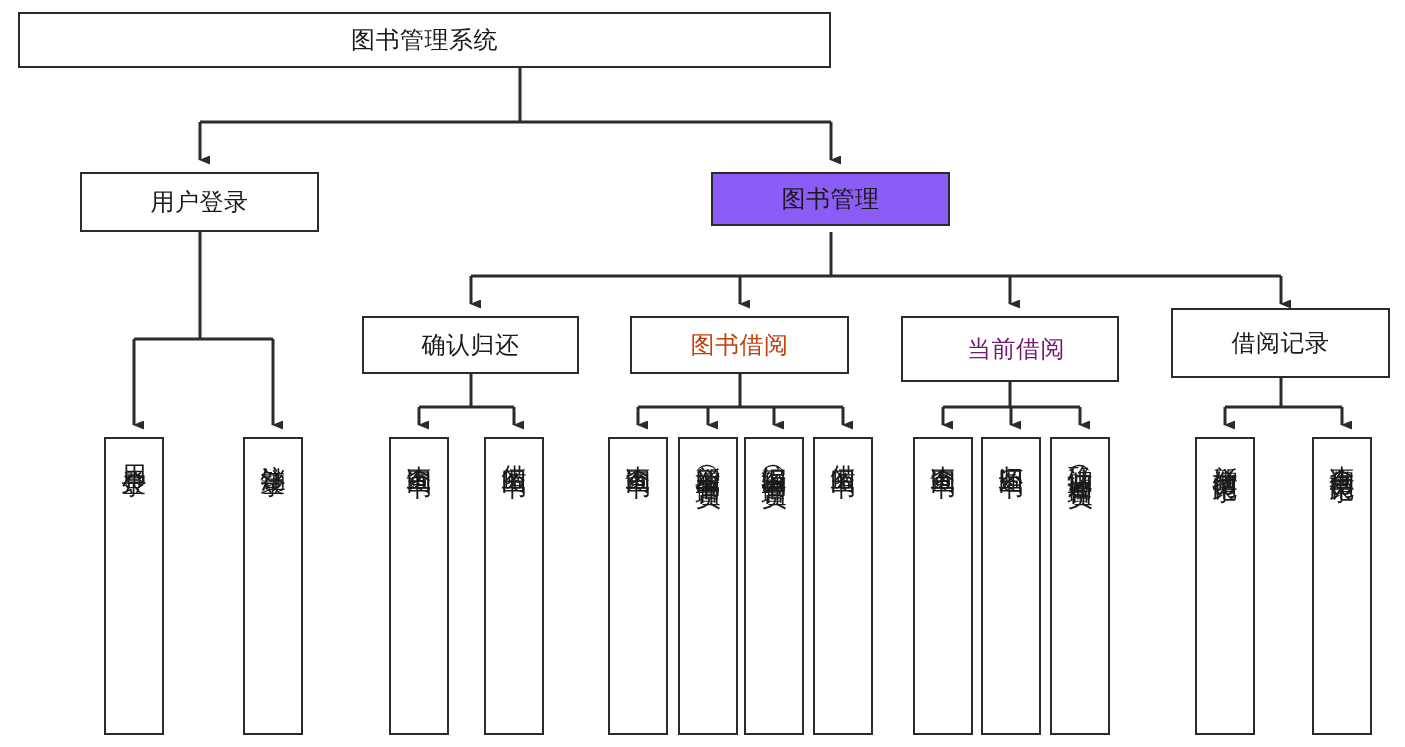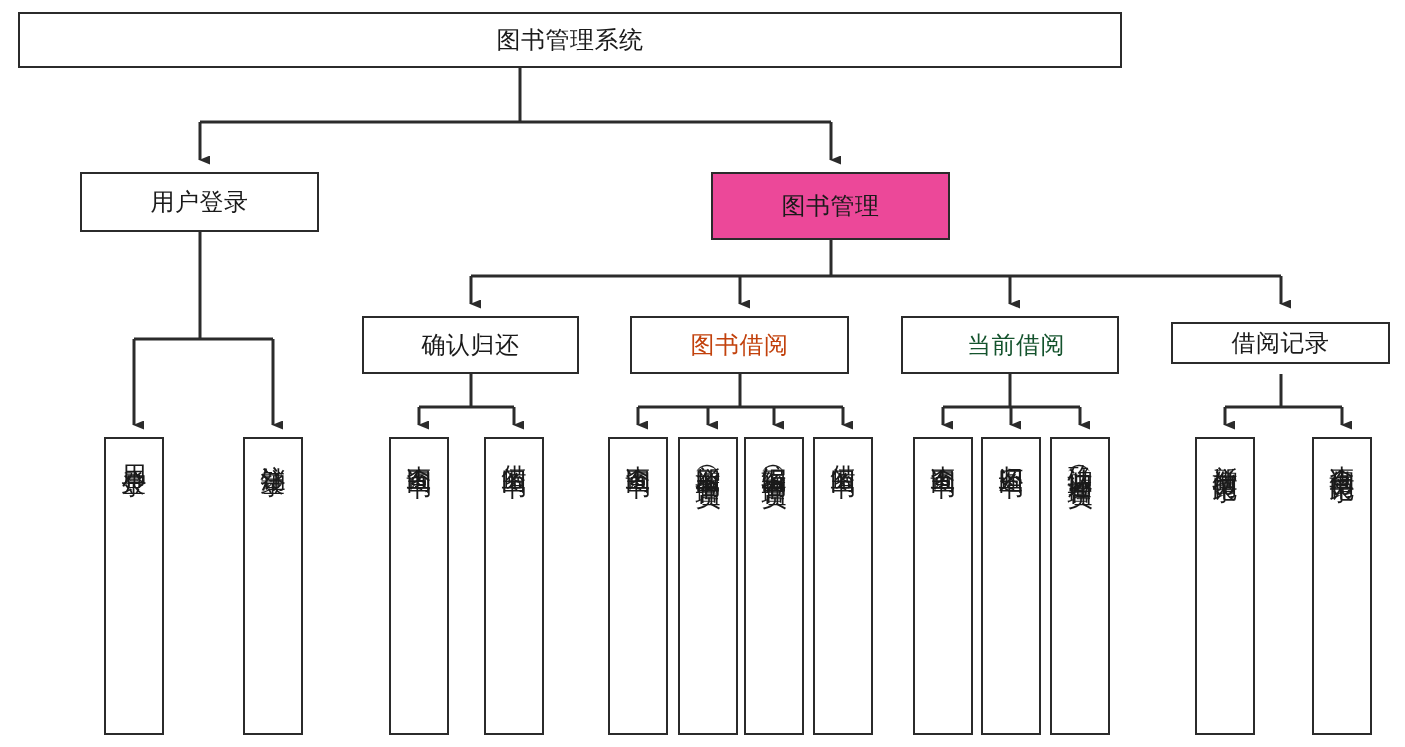--- a/index.html
+++ b/index.html
@@ -106,39 +106,39 @@
         <path d="M 1011 407 L 1011 425" marker-end="url(#arrowhead)"></path>
         <path d="M 1080 407 L 1080 425" marker-end="url(#arrowhead)"></path>
         <path d="M 1281 374 L 1281 407"></path>
         <path d="M 1225 407 L 1342 407"></path>
         <path d="M 1225 407 L 1225 425" marker-end="url(#arrowhead)"></path>
         <path d="M 1342 407 L 1342 425" marker-end="url(#arrowhead)"></path>
       </g>
   </svg>
 
   <div id="node-layer">
-      <div class="node-box horiz" style="left: 18px; top: 12px; width: 1104px; height: 56px; border-color: rgb(43, 43, 43); background: rgb(255, 255, 255); color: rgb(26, 26, 26); align-items: center;">
+      <div class="node-box horiz" style="left: 18px; top: 12px; width: 813px; height: 56px; border-color: rgb(43, 43, 43); background: rgb(255, 255, 255); color: rgb(26, 26, 26); align-items: center;">
         <span class="node-label">图书管理系统</span>
       </div>
       <div class="node-box horiz" style="left: 80px; top: 172px; width: 239px; height: 60px; border-color: rgb(43, 43, 43); background: rgb(255, 255, 255); color: rgb(26, 26, 26);">
         <span class="node-label">用户登录</span>
       </div>
-      <div class="node-box horiz" style="left: 711px; top: 172px; width: 239px; height: 68px; border-color: rgb(43, 43, 43); background: #ec4899; color: rgb(26, 26, 26);">
+      <div class="node-box horiz" style="left: 711px; top: 172px; width: 239px; height: 54px; border-color: rgb(43, 43, 43); background: #8b5cf6; color: rgb(26, 26, 26);">
         <span class="node-label">图书管理</span>
       </div>
       <div class="node-box horiz" style="left: 362px; top: 316px; width: 217px; height: 58px; border-color: rgb(43, 43, 43); background: rgb(255, 255, 255); color: rgb(26, 26, 26);">
         <span class="node-label">确认归还</span>
       </div>
       <div class="node-box horiz" style="left: 630px; top: 316px; width: 219px; height: 58px; border-color: rgb(43, 43, 43); background: rgb(255, 255, 255); color: #c2410c;">
         <span class="node-label">图书借阅</span>
       </div>
-      <div class="node-box horiz" style="left: 901px; top: 316px; width: 218px; height: 58px; border-color: rgb(43, 43, 43); background: rgb(255, 255, 255); color: #14532d; padding-left: 12px;">
+      <div class="node-box horiz" style="left: 901px; top: 316px; width: 218px; height: 66px; border-color: rgb(43, 43, 43); background: rgb(255, 255, 255); color: #701a75; padding-left: 12px;">
         <span class="node-label">当前借阅</span>
       </div>
-      <div class="node-box horiz" style="left: 1171px; top: 322px; width: 219px; height: 42px; border-color: rgb(43, 43, 43); background: rgb(255, 255, 255); color: rgb(26, 26, 26);">
+      <div class="node-box horiz" style="left: 1171px; top: 308px; width: 219px; height: 70px; border-color: rgb(43, 43, 43); background: rgb(255, 255, 255); color: rgb(26, 26, 26);">
         <span class="node-label">借阅记录</span>
       </div>
       <div class="node-box vert" style="left: 104px; top: 437px; width: 60px; height: 298px; border-color: rgb(43, 43, 43); background: rgb(255, 255, 255); color: rgb(26, 26, 26);">
         <span class="node-label">用户登录</span>
       </div>
       <div class="node-box vert" style="left: 243px; top: 437px; width: 60px; height: 298px; border-color: rgb(43, 43, 43); background: rgb(255, 255, 255); color: rgb(26, 26, 26);">
         <span class="node-label">注销登录</span>
       </div>
       <div class="node-box vert" style="left: 389px; top: 437px; width: 60px; height: 298px; border-color: rgb(43, 43, 43); background: rgb(255, 255, 255); color: rgb(26, 26, 26);">
         <span class="node-label">查询图书</span>

